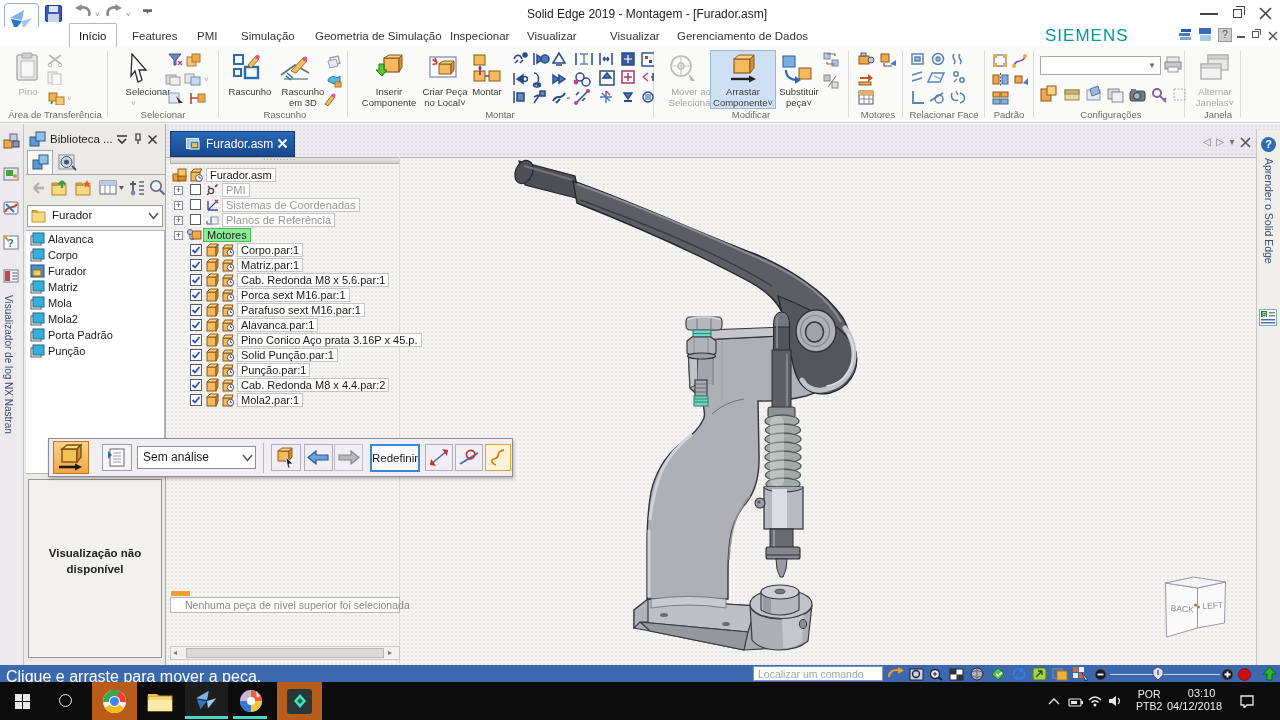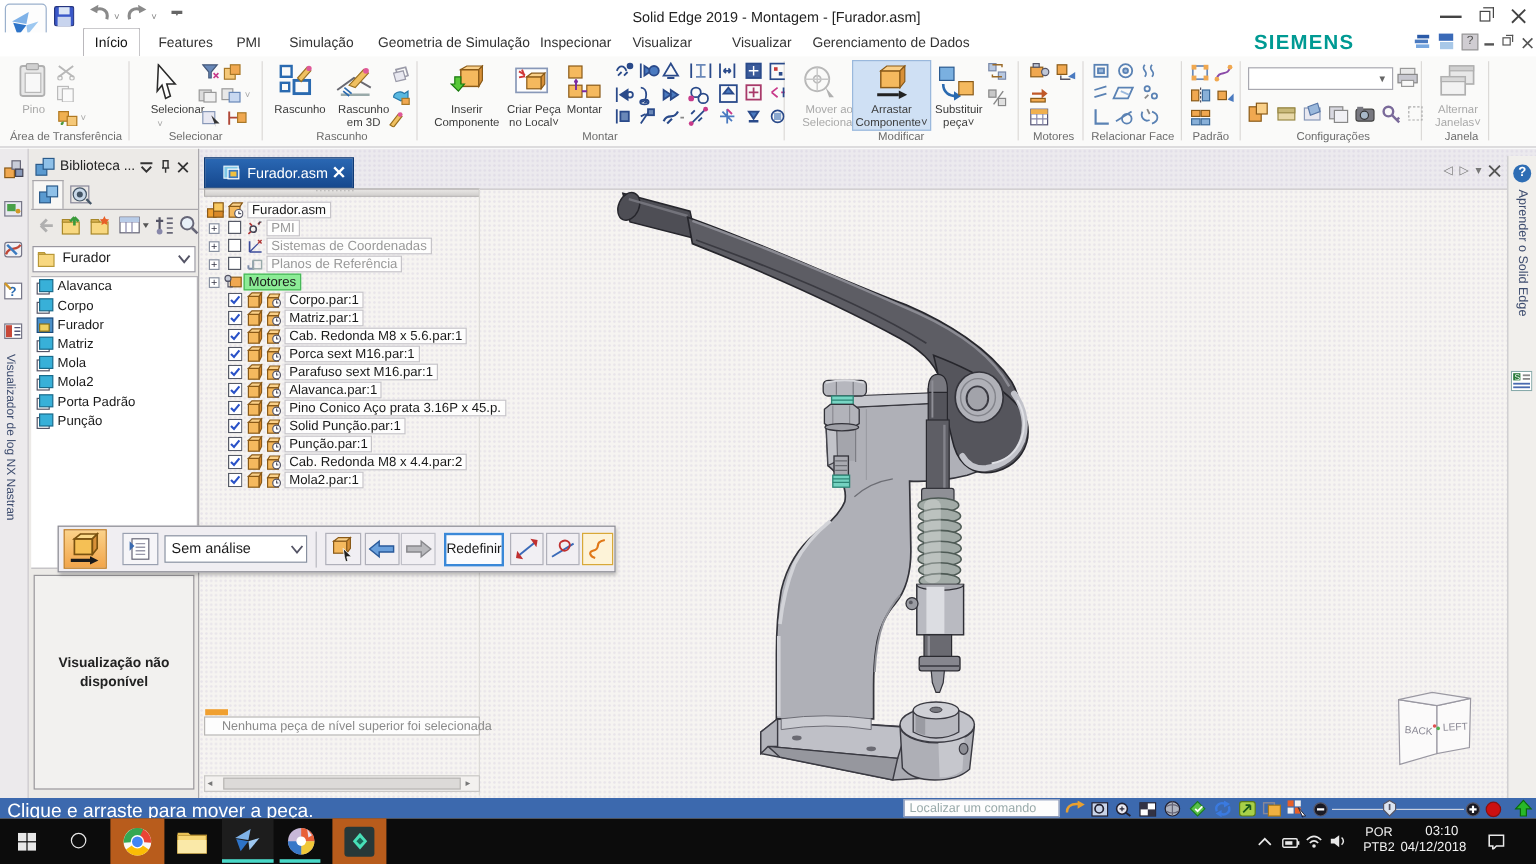--- a/index.html
+++ b/index.html
@@ -59,21 +59,21 @@
  <span class="abs" style="left:79px;color:#111">Início</span>
  <span class="abs" style="left:132px">Features</span>
  <span class="abs" style="left:197px">PMI</span>
  <span class="abs" style="left:241px">Simulação</span>
  <span class="abs" style="left:315px">Geometria de Simulação</span>
  <span class="abs" style="left:450px">Inspecionar</span>
  <span class="abs" style="left:527px">Visualizar</span>
  <span class="abs" style="left:610px">Visualizar</span>
  <span class="abs" style="left:677px">Gerenciamento de Dados</span>
 </div>
-<div class="abs" style="left:1045px;top:26px;font-size:17px;font-weight:bold;color:#009a93;letter-spacing:1px">SIEMENS</div>
+<div class="abs" style="left:1045px;top:26px;font-size:17px;font-weight:normal;color:#009a93;letter-spacing:1px">SIEMENS</div>
 
 <svg class="abs" style="left:1178px;top:27px" width="15" height="15">
       <rect x="1" y="6" width="11" height="3" fill="#4a7ac0"></rect>
       <rect x="2" y="10" width="11" height="3" fill="#78a8e0"></rect>
       <rect x="3" y="2" width="10" height="3" fill="#2a5aa8"></rect>
     </svg>
 <svg class="abs" style="left:1198px;top:27px" width="15" height="15">
       <rect x="1" y="1" width="12" height="6" fill="#3a6ab8"></rect>
       <rect x="2" y="8" width="11" height="6" fill="#a8c8e8"></rect>
     </svg>

